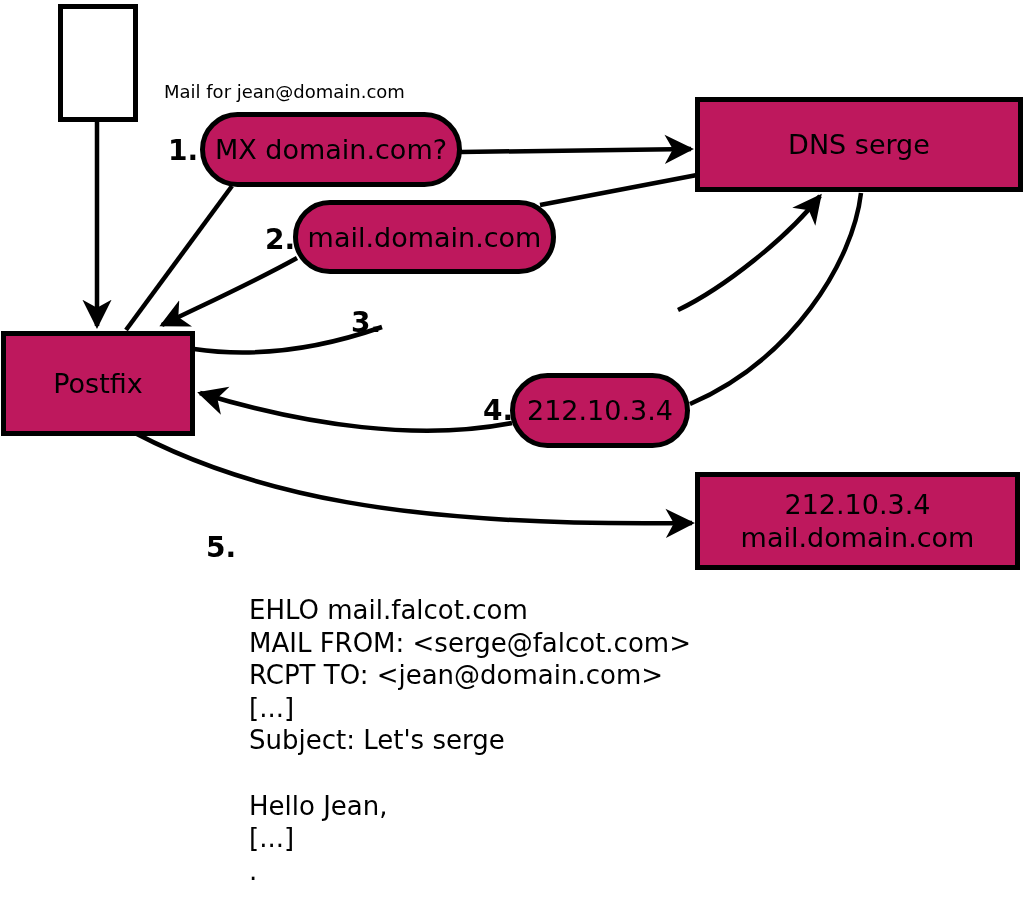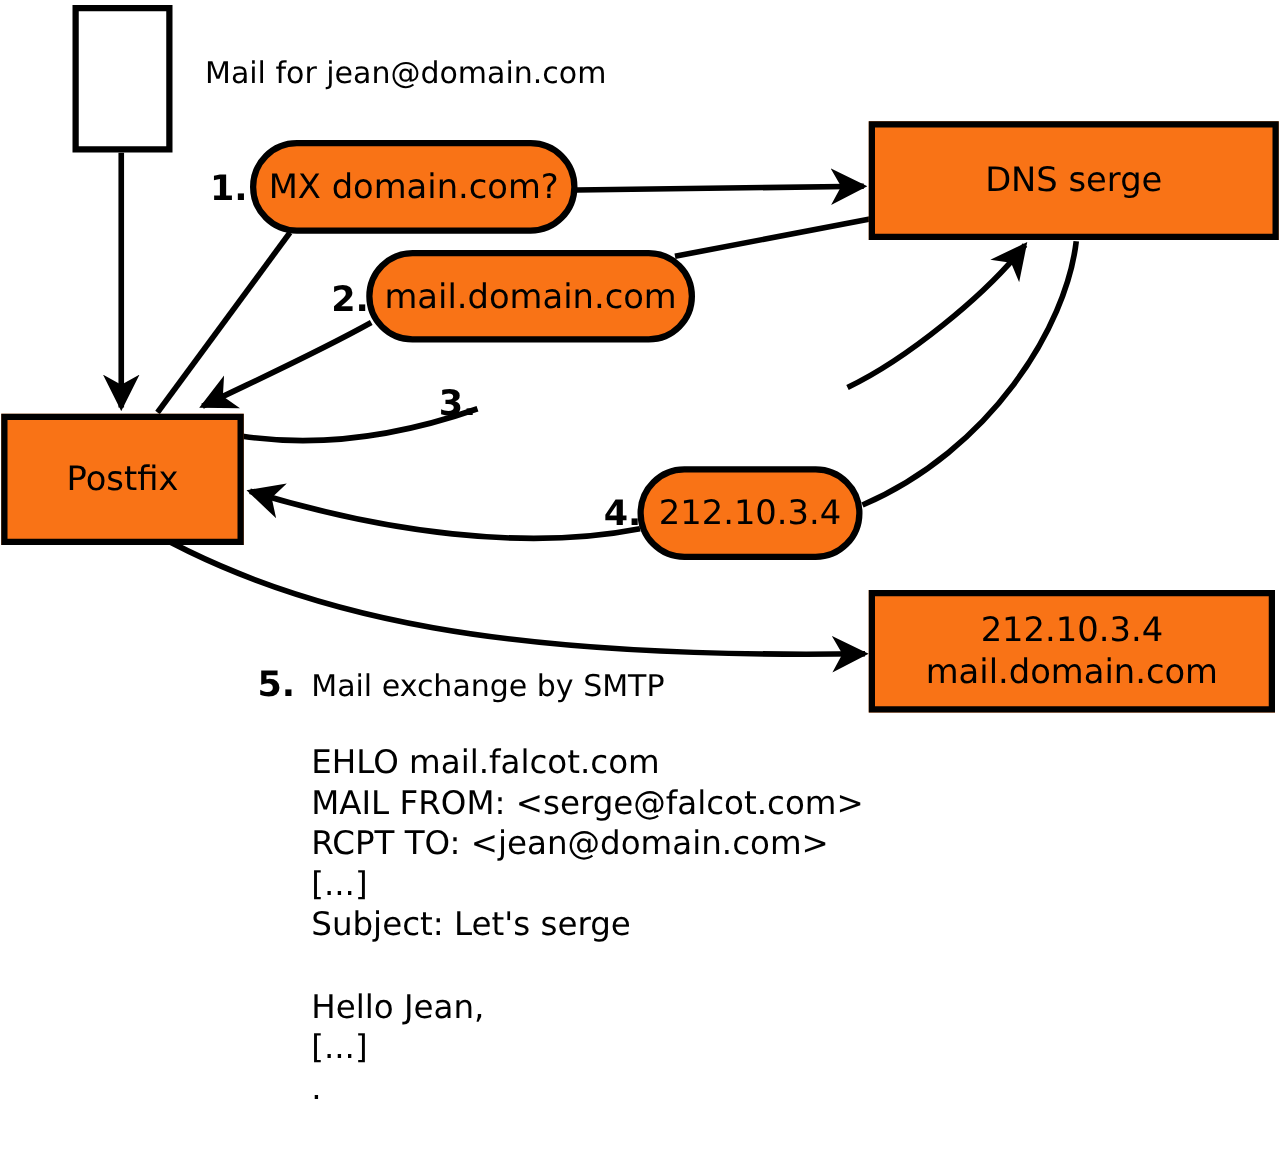--- a/index.html
+++ b/index.html
@@ -20,21 +20,21 @@
   }
   .wires {
     position: absolute;
     left: 0; top: 0;
     width: 1024px; height: 919px;
     z-index: 1;
   }
   .node {
     position: absolute;
     box-sizing: border-box;
-    background: #f97316;
+    background: #be185d;
     border: 5px solid #000000;
     display: flex;
     align-items: center;
     justify-content: center;
     z-index: 2;
     font-size: 27px;
     line-height: 33px;
     text-align: center;
   }
   .pill {
@@ -43,23 +43,24 @@
   .envelope {
     position: absolute;
     box-sizing: border-box;
     background: #ffffff;
     border: 5px solid #000000;
     z-index: 2;
   }
   .txt {
     position: absolute;
     z-index: 3;
-    font-size: 24px;
+    font-size: 18px;
     line-height: 32px;
     white-space: nowrap;
+    margin-top: 34px;
   }
   .stepnum {
     position: absolute;
     z-index: 3;
     font-size: 28px;
     line-height: 30px;
     font-weight: bold;
     white-space: nowrap;
   }
   .smtp {
@@ -129,21 +130,20 @@
 
   <div class="node" style="left:1px; top:331px; width:194px; height:105px;">
     <span>Postfix</span>
   </div>
 
   <div class="node result-box" style="left:695px; top:472px; width:325px; height:98px;">
     <div>212.10.3.4</div>
     <div>mail.domain.com</div>
   </div>
 
-  <div class="txt" style="left:249px; top:533px;">Mail exchange by SMTP</div>
 
   <div class="smtp">
     <div class="smtp-line">EHLO mail.falcot.com</div>
     <div class="smtp-line">MAIL FROM: &lt;serge@falcot.com&gt;</div>
     <div class="smtp-line">RCPT TO: &lt;jean@domain.com&gt;</div>
     <div class="smtp-line">[...]</div>
     <div class="smtp-line">Subject: Let's serge</div>
     <div class="smtp-line"></div>
     <div class="smtp-line">Hello Jean,</div>
     <div class="smtp-line">[...]</div>

